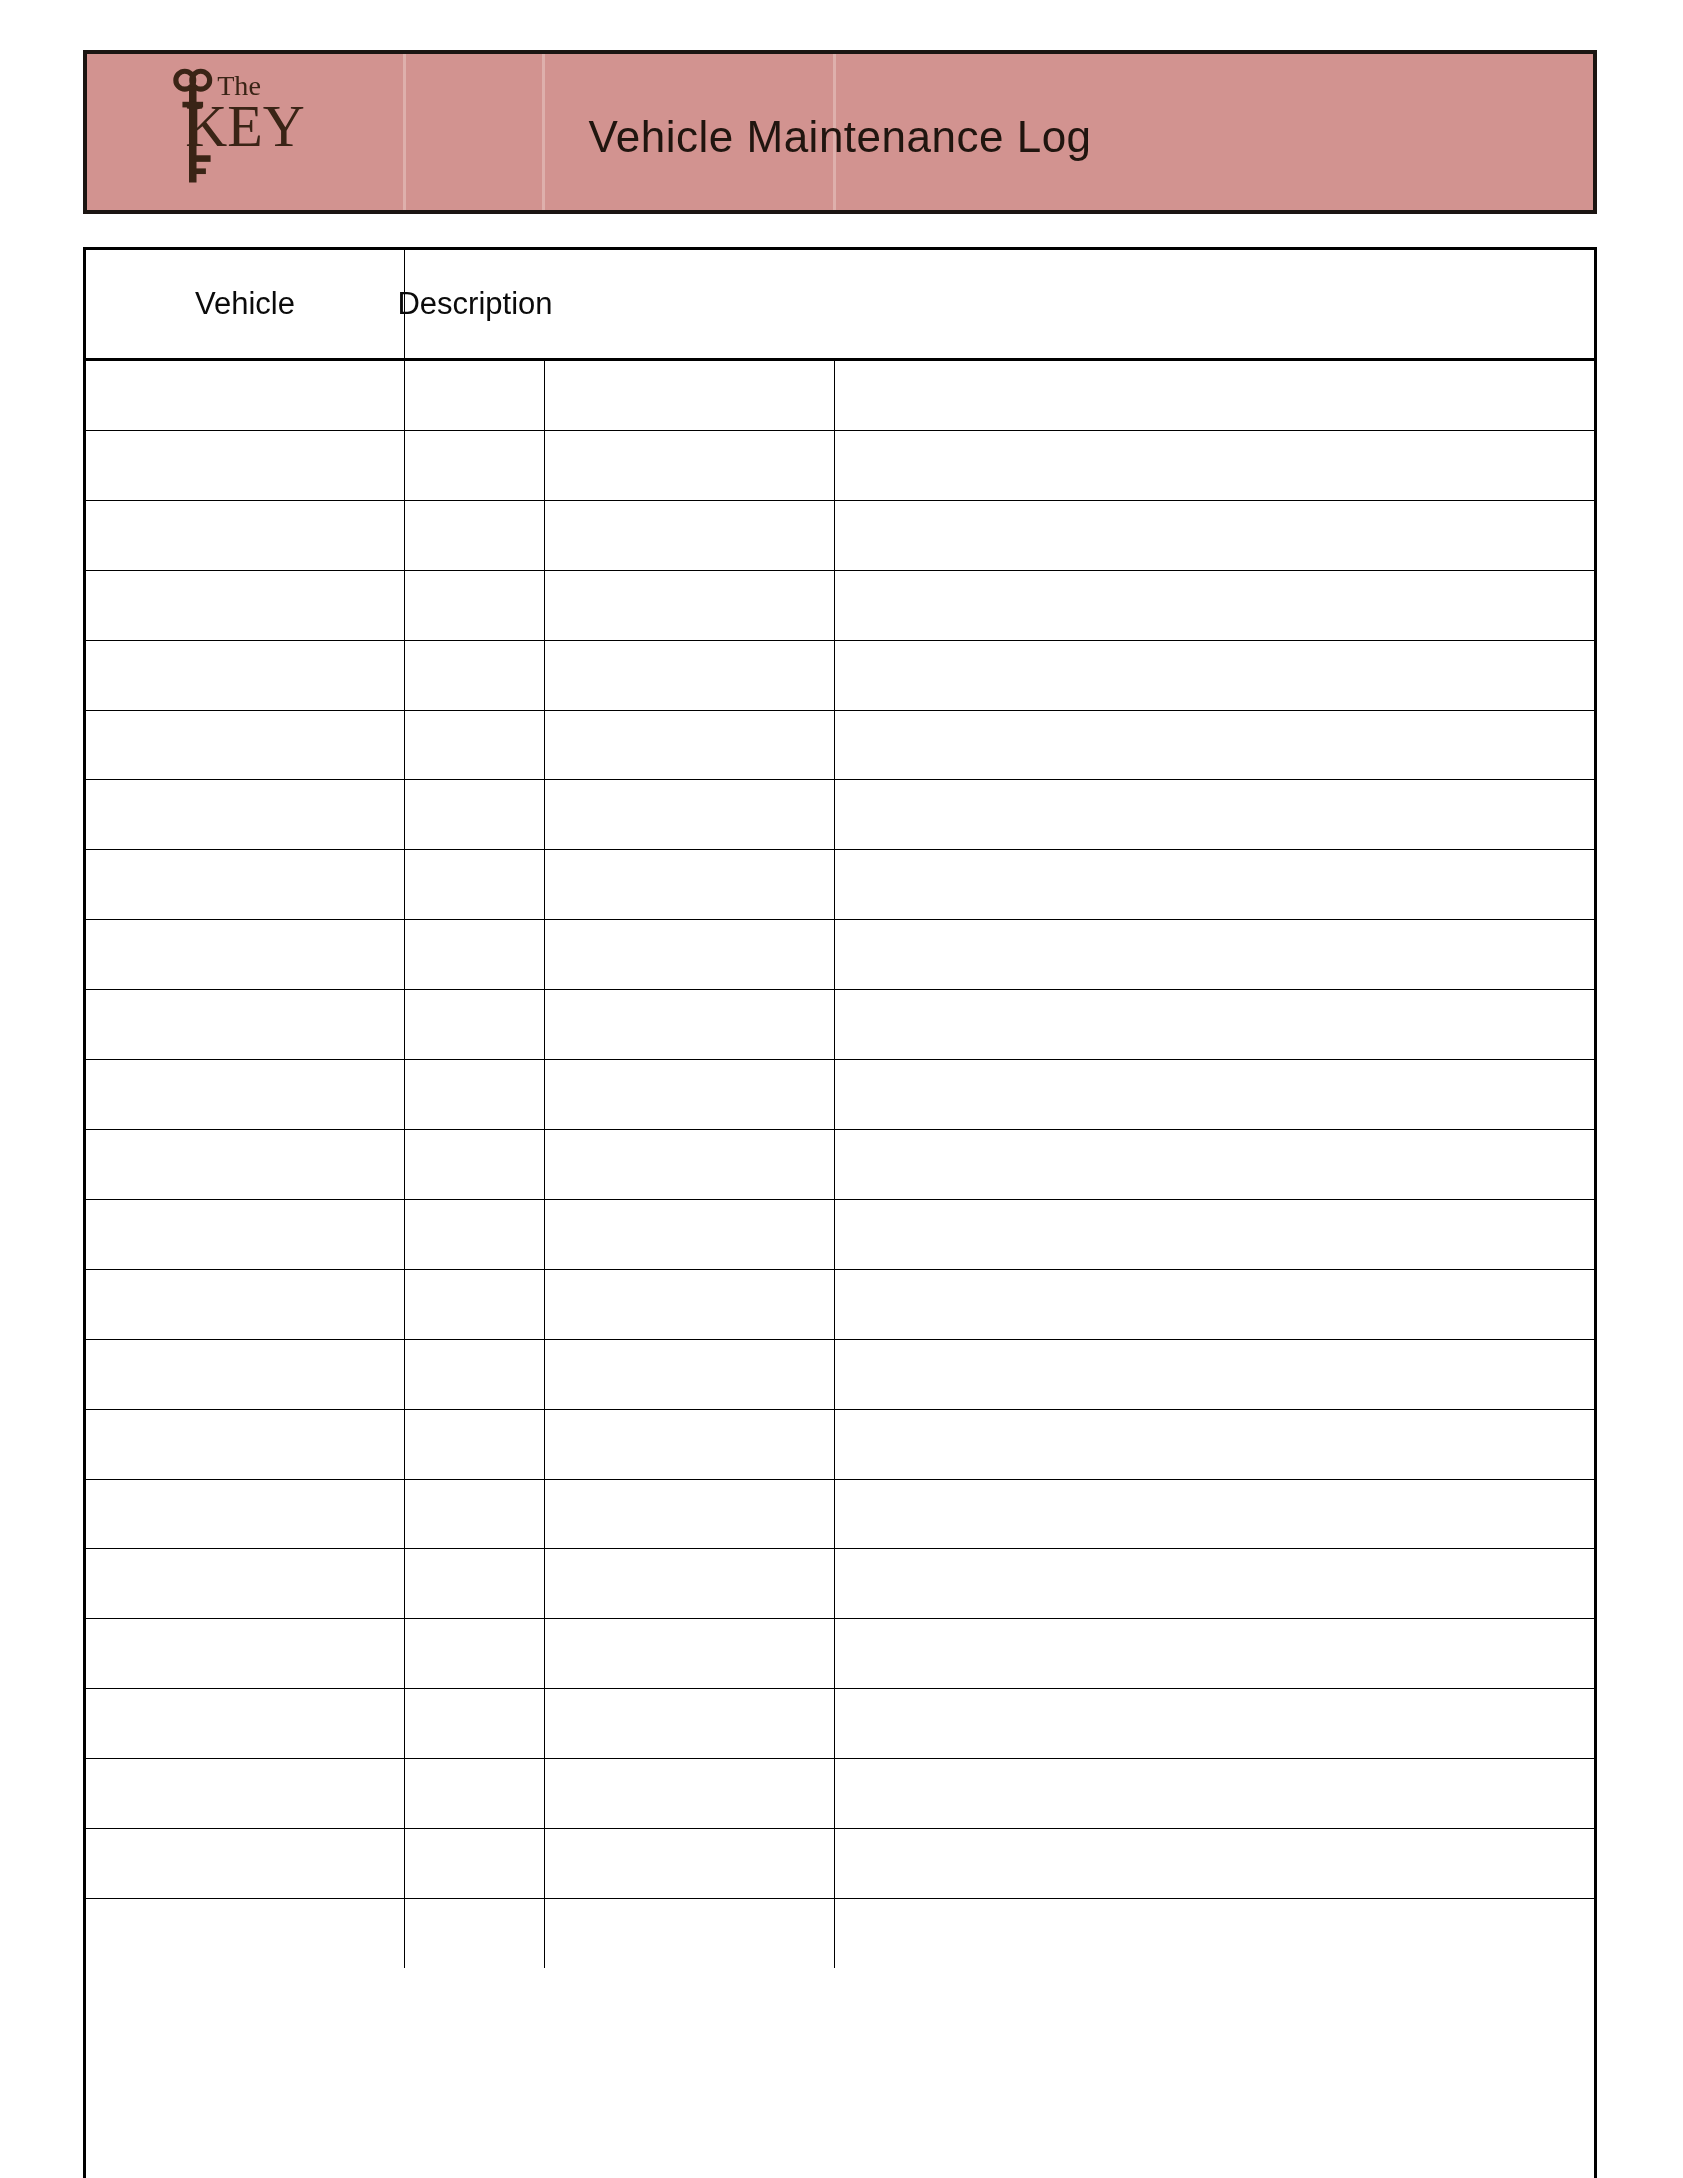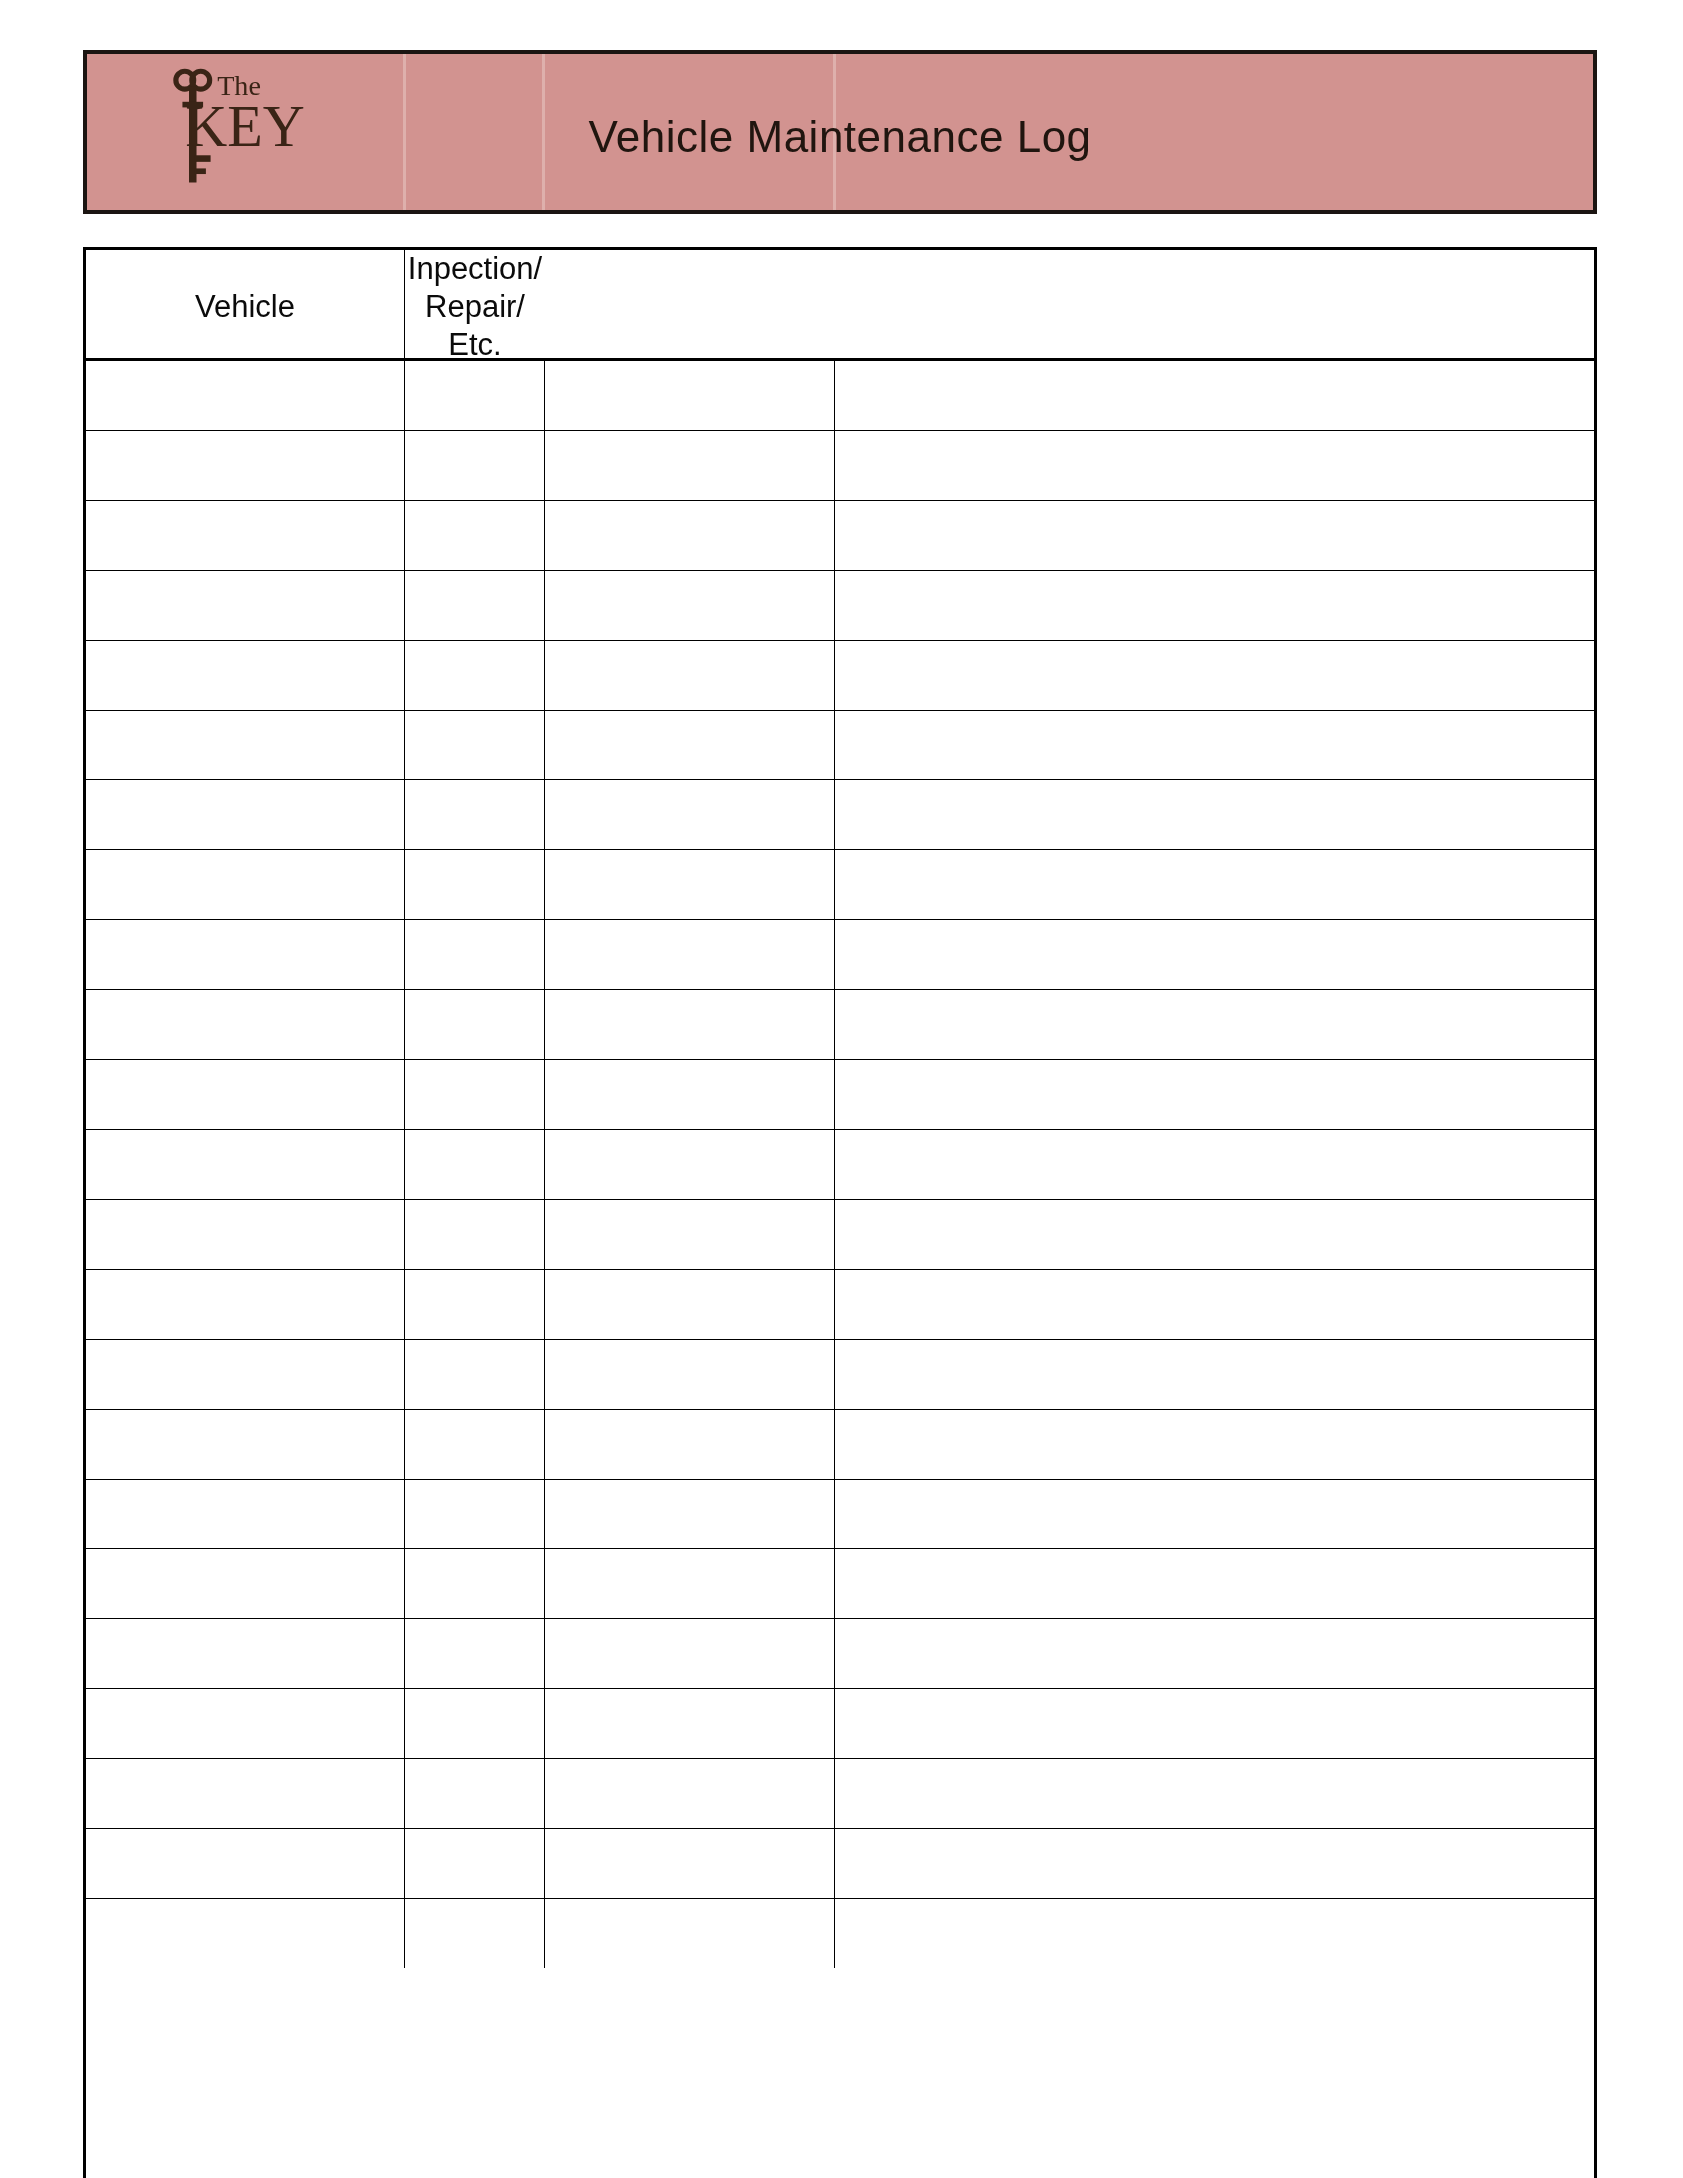--- a/index.html
+++ b/index.html
@@ -116,24 +116,21 @@
       <text x="14" y="83" font-family="Liberation Serif, serif" font-size="62" fill="#3a2416">KEY</text>
     </svg>
   </div>
 
   <div class="title">Vehicle Maintenance Log</div>
 </div>
 
 <div class="log-table">
   <div class="thead">
     <div class="hcell">Vehicle</div>
-    <div class="hcell">
-      <span>Inpection/</span>
-      <span>Repair/ Etc.</span>
-    </div>
+    <div class="hcell">Description</div>
   </div>
   <div class="tbody">
       <div class="trow">
         <div class="tcell"></div>
         <div class="tcell"></div>
         <div class="tcell"></div>
         <div class="tcell"></div>
       </div>
       <div class="trow">
         <div class="tcell"></div>

